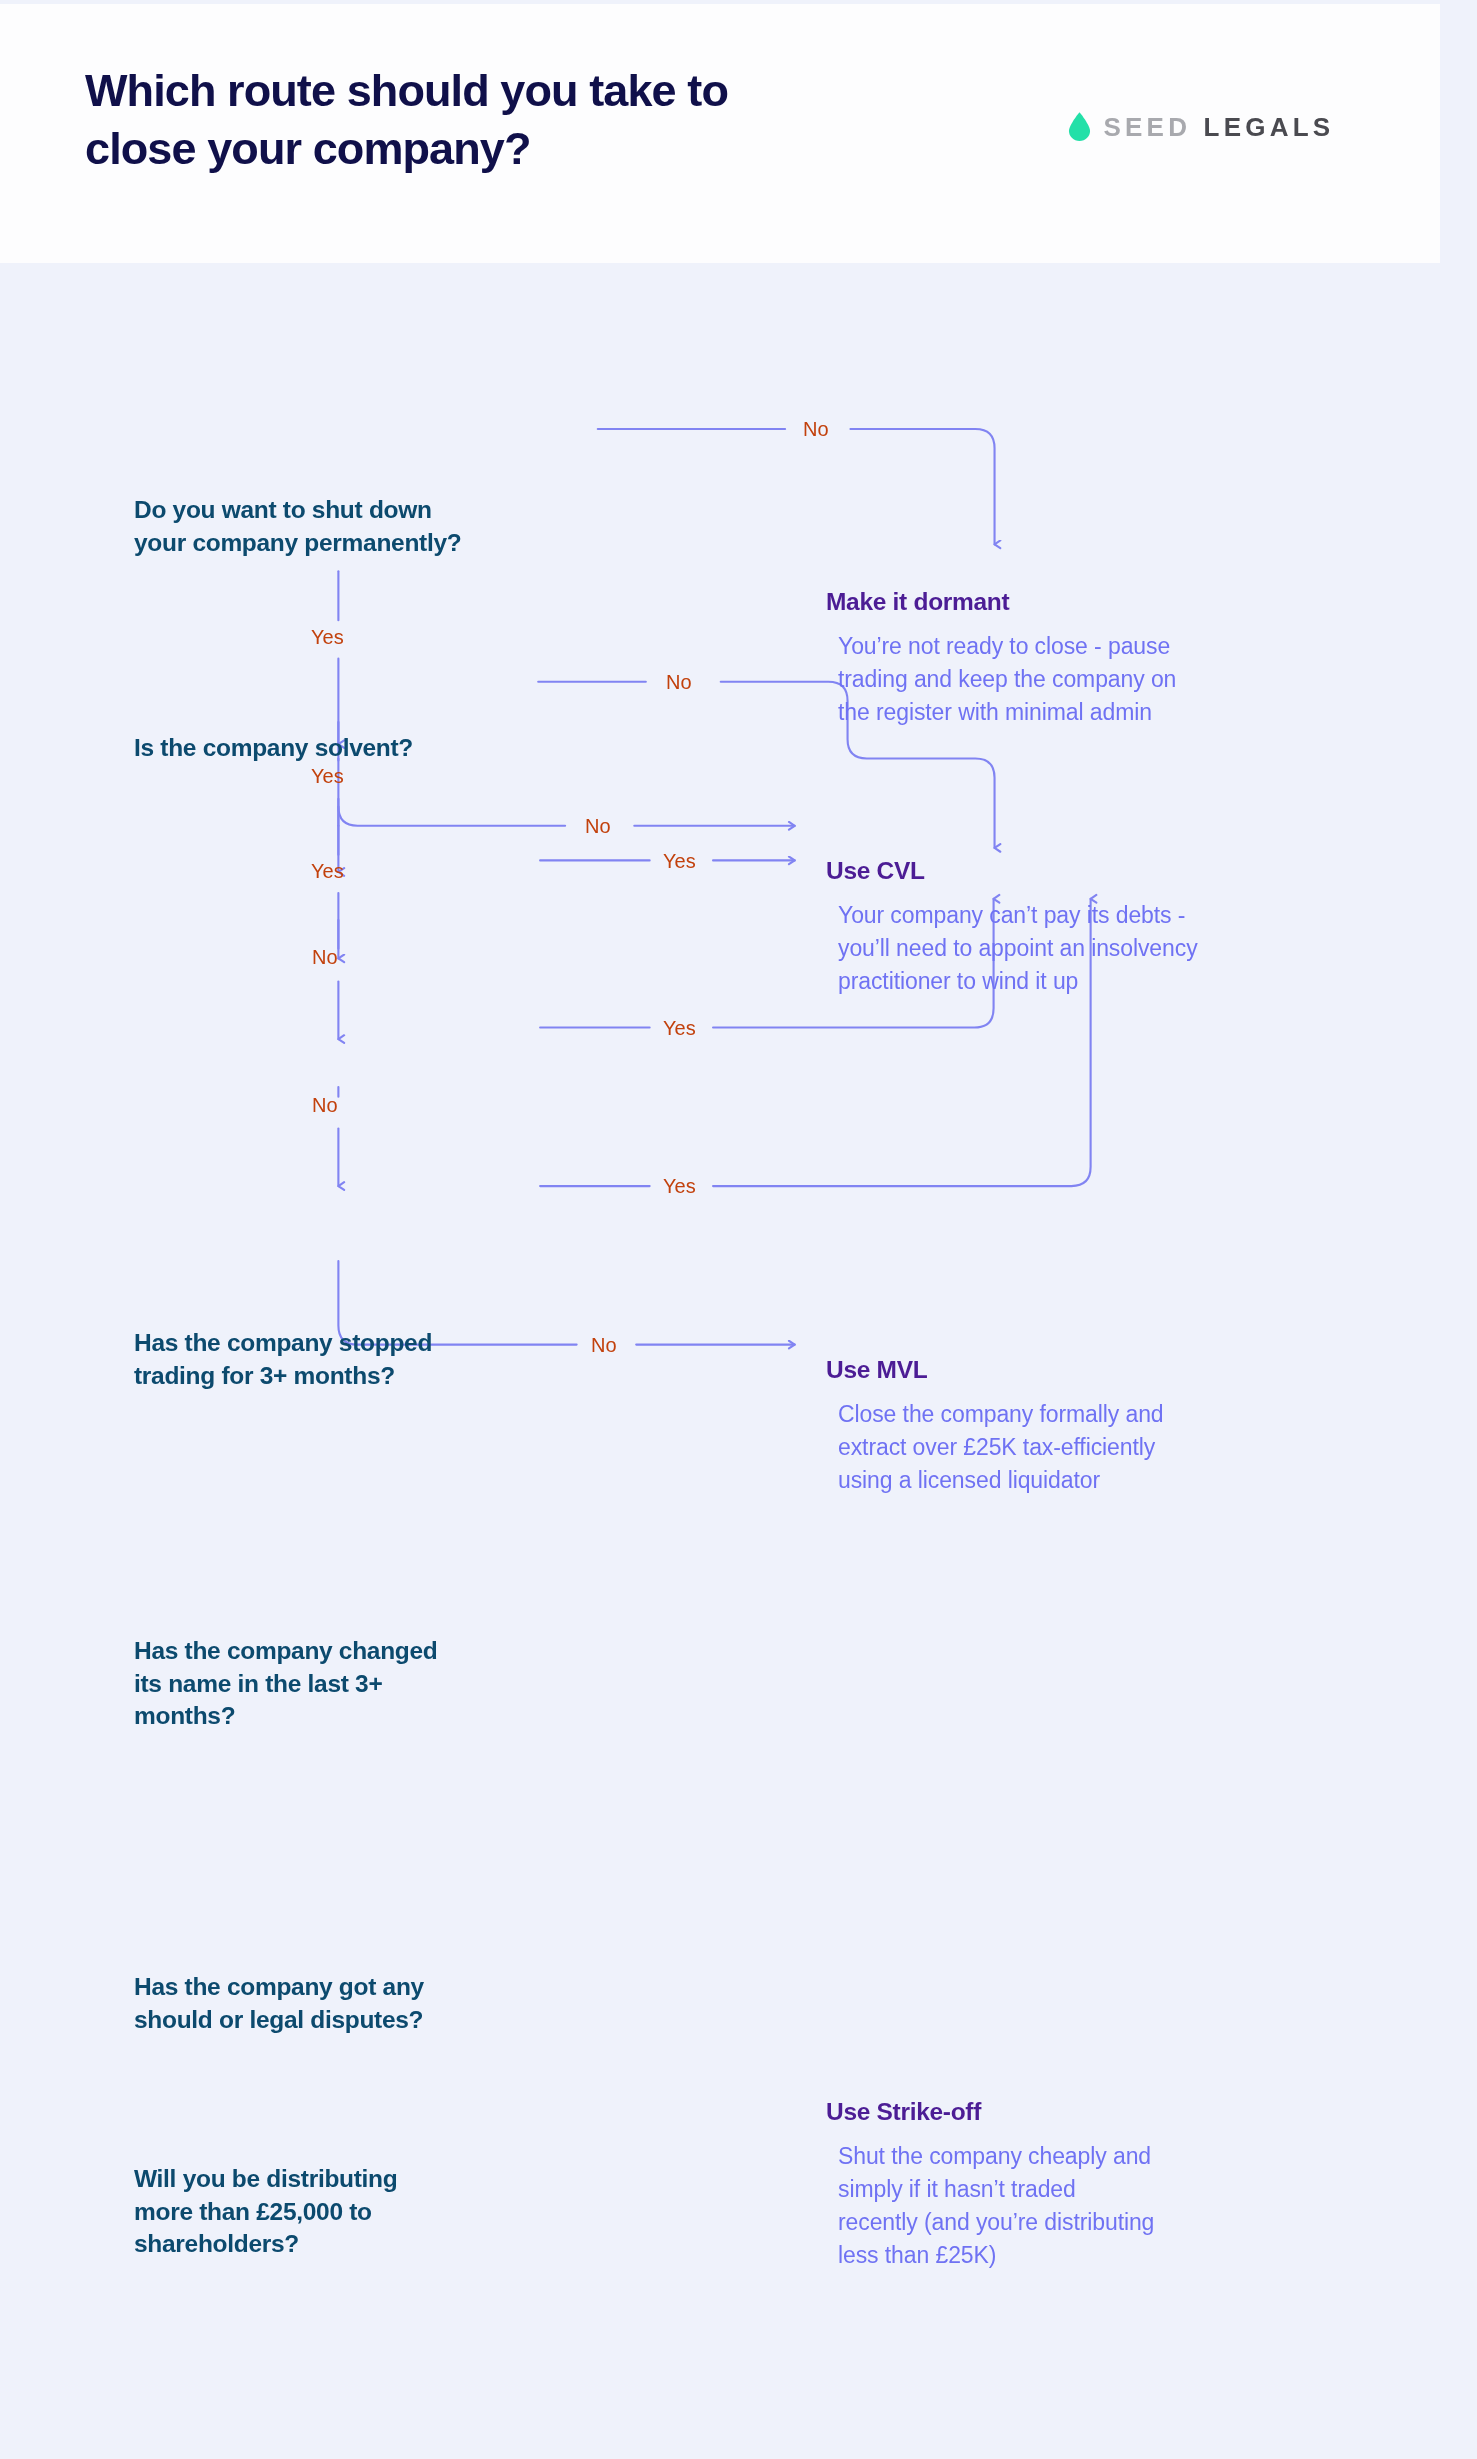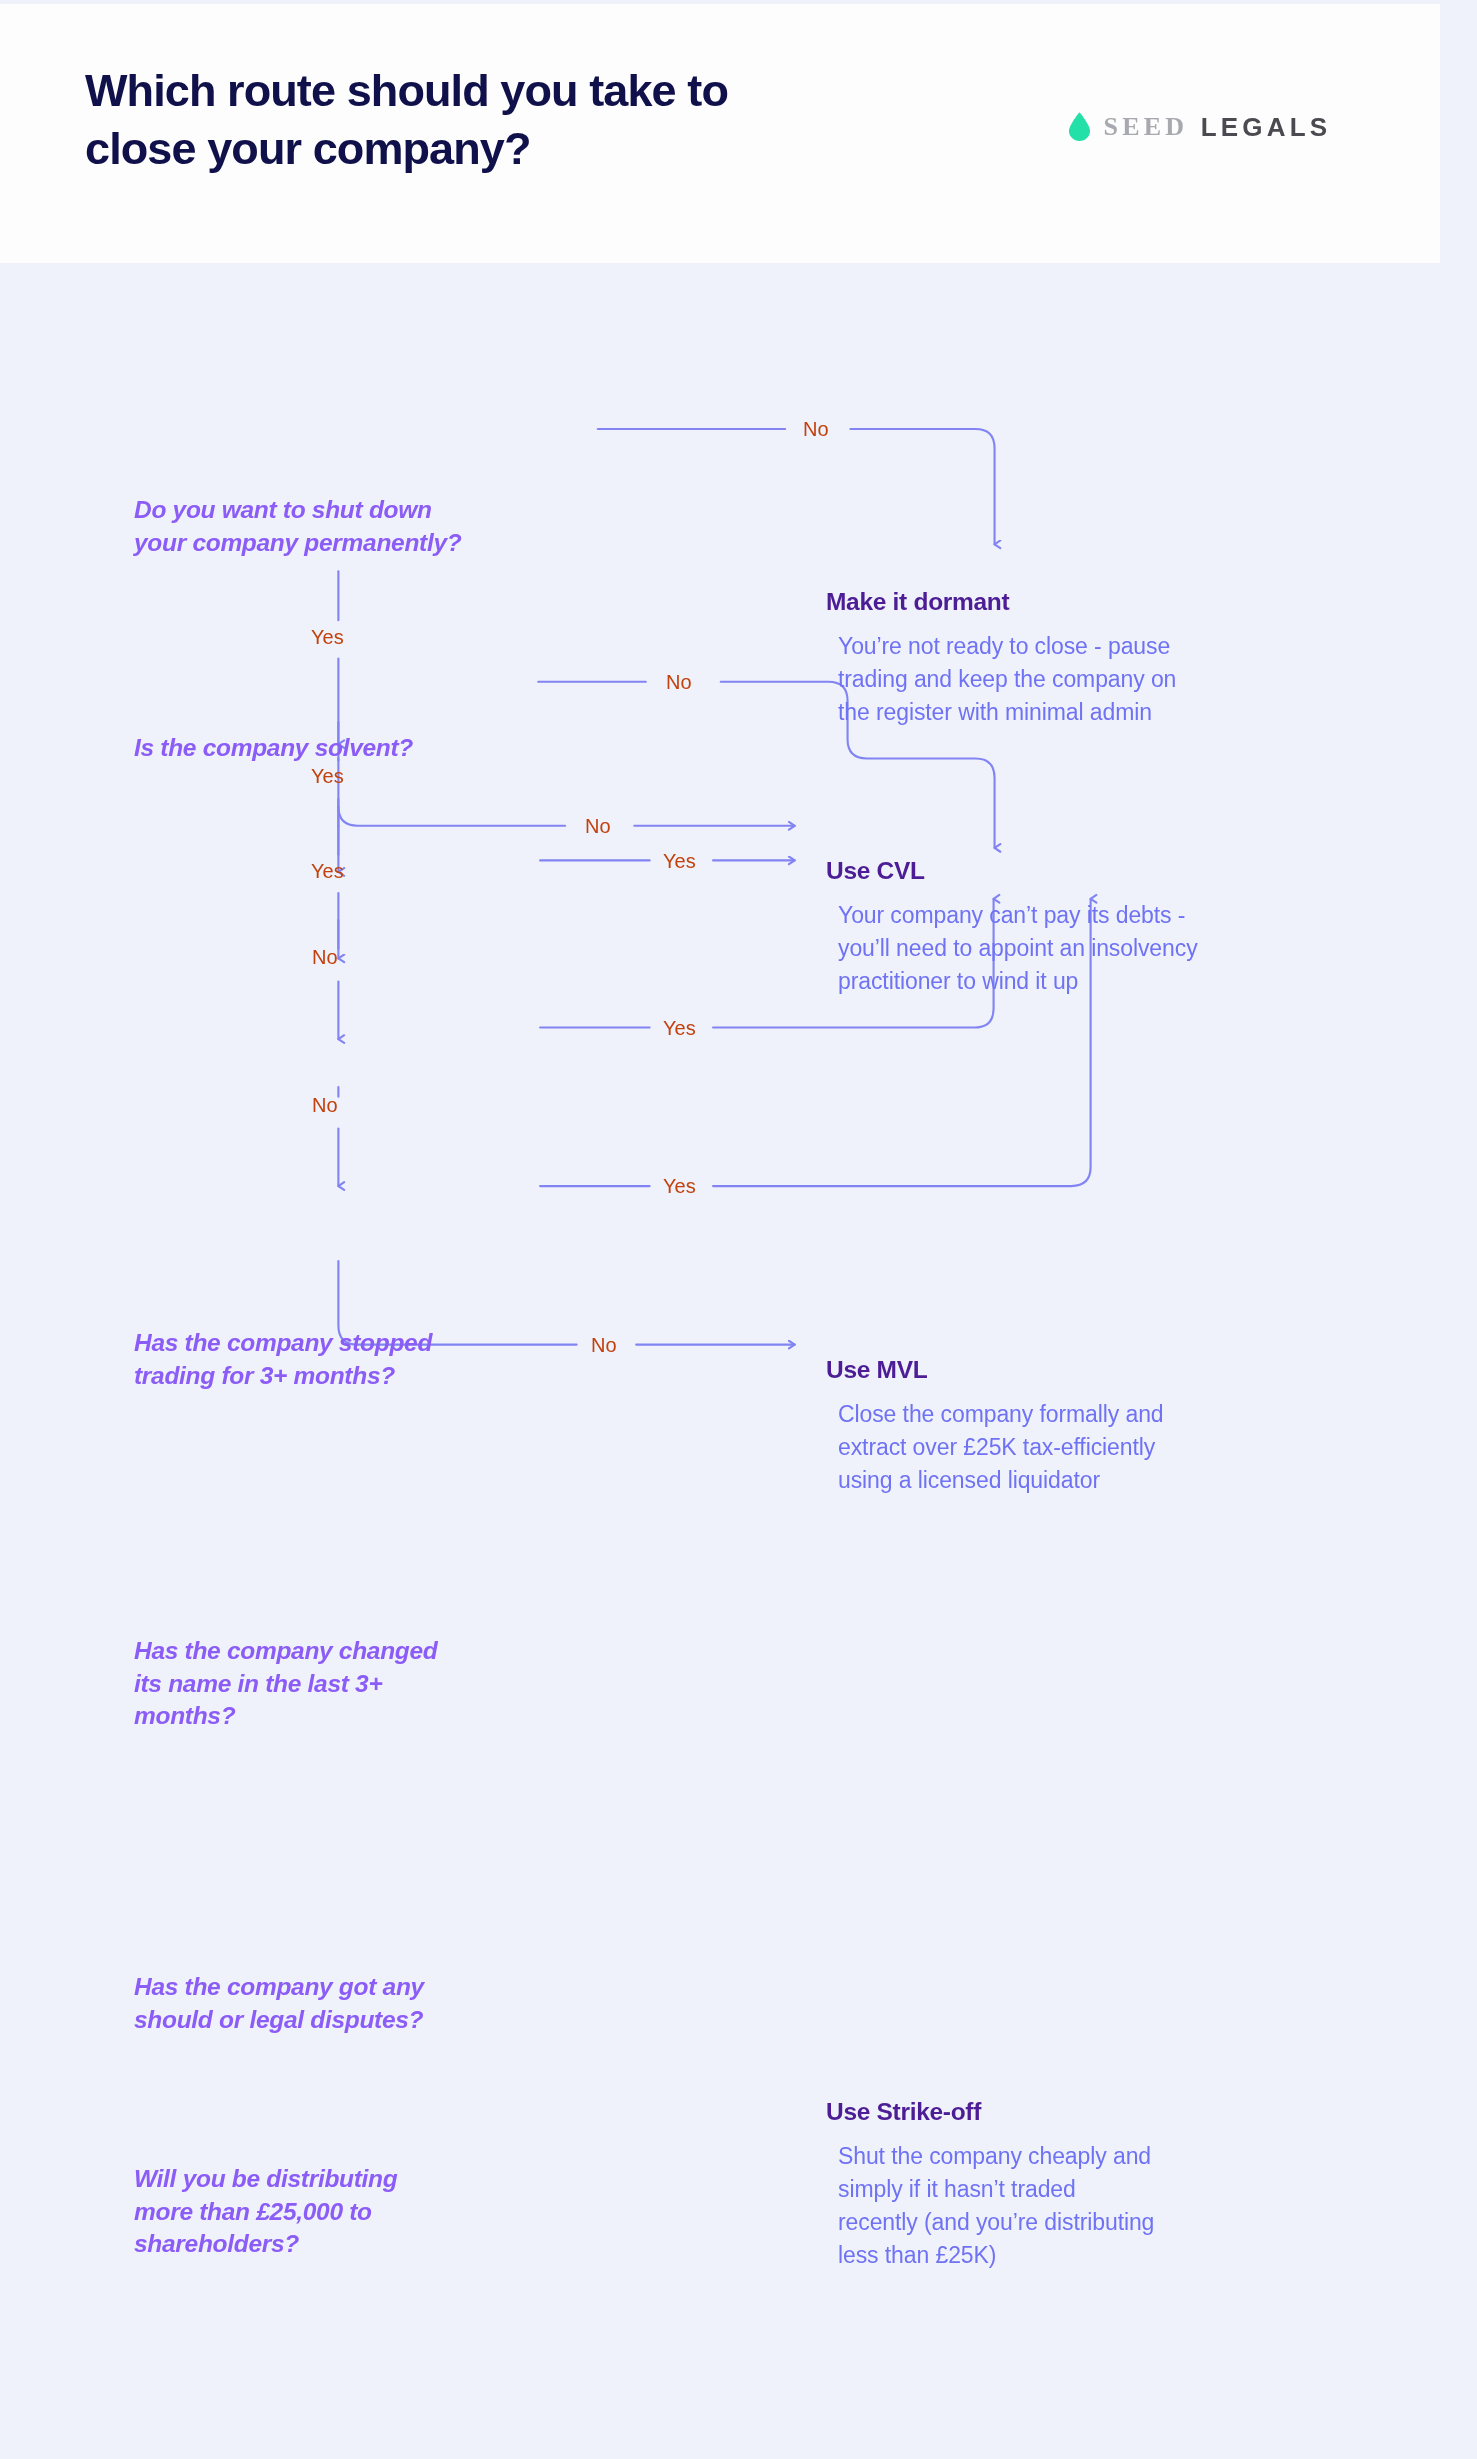--- a/index.html
+++ b/index.html
@@ -50,21 +50,21 @@
     align-items: center;
     gap: 12.5px;
   }
   #logo-drop { width: 23px; height: 29px; display: block; }
   .logo-word {
     font-size: 26px;
     font-weight: 700;
     letter-spacing: 4.2px;
     line-height: 1;
   }
-  .logo-seed   { color: #a8a9ae; font-family: Liberation Serif, serif; }
+  .logo-seed   { color: #a8a9ae; }
   .logo-legals { color: #4a4a50; }
 
   
   #flow {
     position: absolute;
     left: 0; top: 259px;
     width: 1478px;
     height: 2200px;
   }
   #connectors {
@@ -75,23 +75,22 @@
     pointer-events: none;
   }
 
   
   .question {
     position: absolute;
     font-size: 24.5px;
     font-weight: 700;
     line-height: 1.33;
     letter-spacing: -0.3px;
-    color: #8b5cf6;
+    color: #0c4a6e;
     white-space: pre-line;
-    font-style: italic;
   }
 
   .outcome {
     position: absolute;
     width: 538px;
   }
   .outcome-title {
     font-size: 24.5px;
     font-weight: 700;
     line-height: 1.32;

